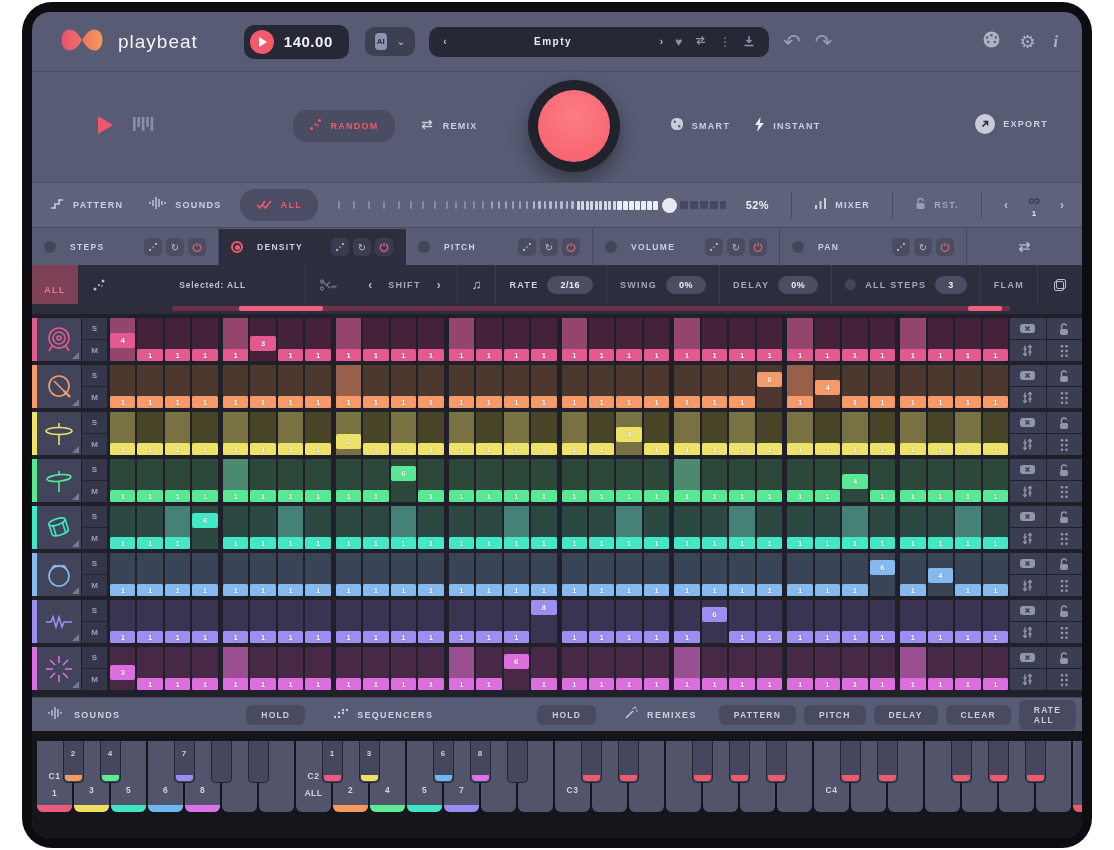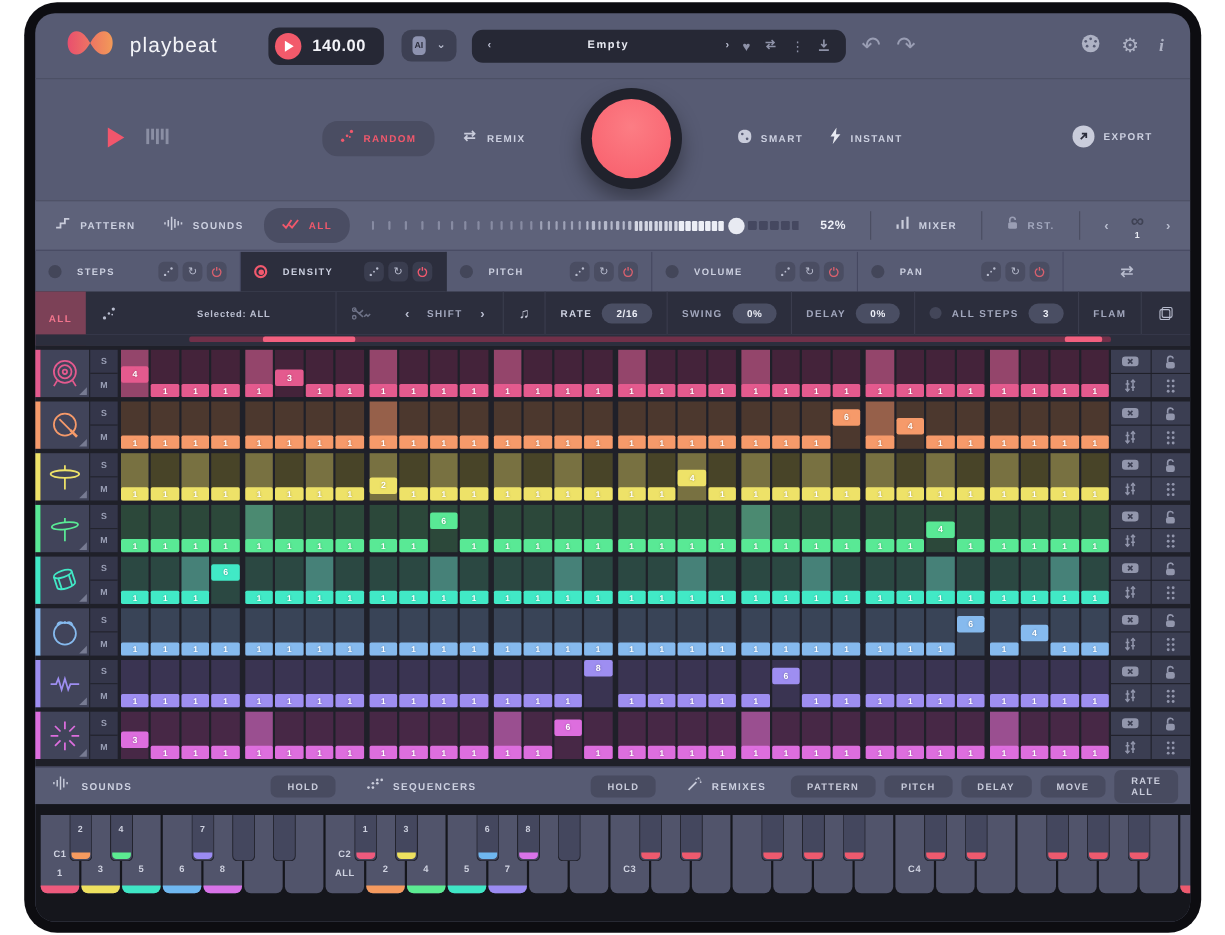--- a/index.html
+++ b/index.html
@@ -1794,21 +1794,21 @@
                 <circle cx="13" cy="6" r=".8"></circle>
                 <circle cx="9" cy="3.5" r=".7"></circle>
                 <circle cx="12.5" cy="4.2" r=".5"></circle>
               </g>
             </svg>
     </span>
     <span class="lbl">REMIXES</span>
     <span class="bbtn" style="margin-left:14px;">PATTERN</span>
     <span class="bbtn">PITCH</span>
     <span class="bbtn">DELAY</span>
-    <span class="bbtn">MOVE</span>
+    <span class="bbtn">CLEAR</span>
     <span class="bbtn">RATE ALL</span>
 
   </section>
 
   <div class="kbd" id="keyboard">
           <div class="wkey" style="left:5px;width:35px;">
             <span class="wlab" style="top:30px;">C1</span>
               <span class="wlab" style="top:47px;">1</span>
             <span class="wcap" style="background:#ed5a7d;"></span>
           </div>

